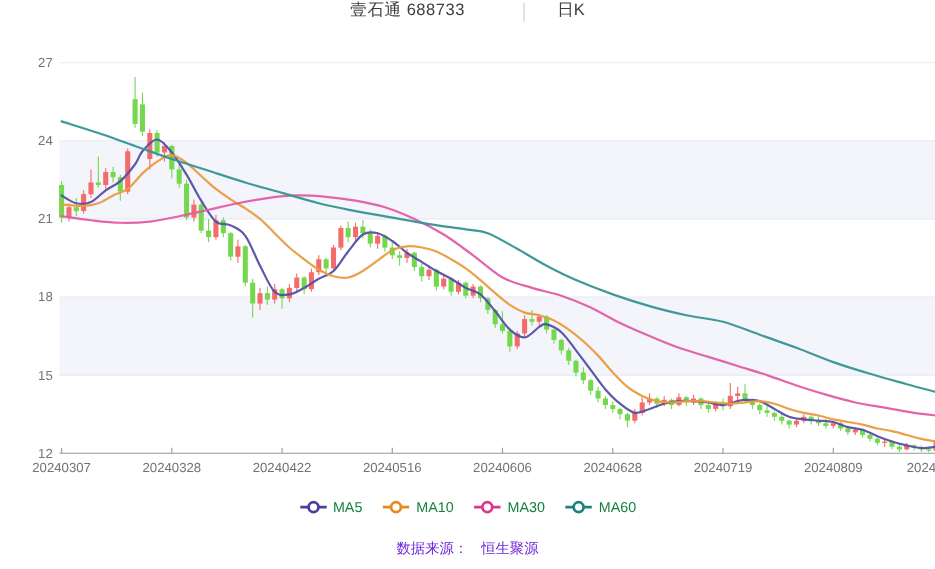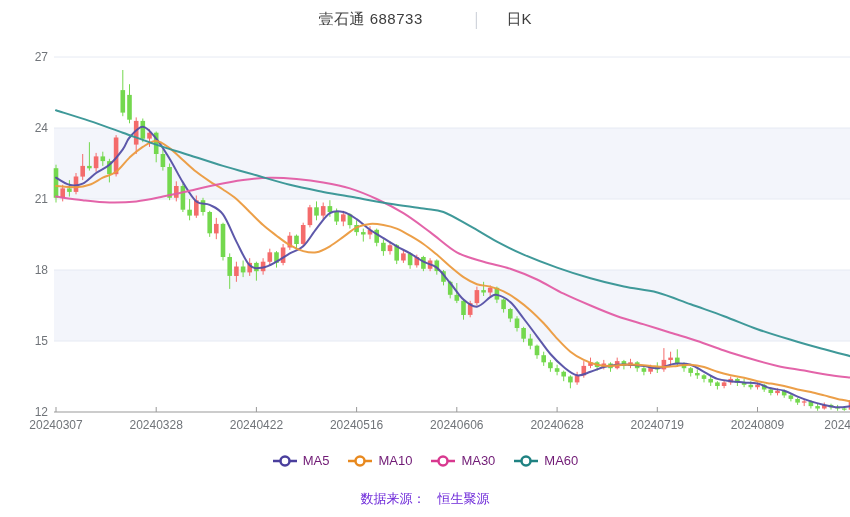--- a/index.html
+++ b/index.html
@@ -1,27 +1,27 @@
 <!DOCTYPE html>
 <html><head>
 <meta charset="utf-8">
 <style>
   html,body{margin:0;padding:0;background:#fff;}
   #app{position:relative;width:850px;height:517px;background:#fff;overflow:hidden;
        font-family:"Liberation Sans","DejaVu Sans",sans-serif;}
-  #header{position:absolute;top:10px;left:0;width:100%;display:flex;
+  #header{position:absolute;top:0;left:0;width:100%;display:flex;
           justify-content:center;align-items:center;font-size:15px;}
   #title-name{color:#3c3c3c;letter-spacing:.5px;}
   #title-sep{color:#c9ced6;margin-left:50px;font-size:14px;}
   #title-period{color:#3c3c3c;margin-left:25px;}
   #chart-wrap{position:absolute;top:0;left:16px;}
   #legend{position:absolute;top:453px;left:0;width:100%;display:flex;
           justify-content:center;align-items:center;gap:18px;}
   .legend-item{display:flex;align-items:center;gap:5px;cursor:pointer;}
-  .legend-item span{font-size:13px;color:#701a75;}
+  .legend-item span{font-size:13px;color:#15803d;}
   #footer{position:absolute;top:490px;left:0;width:100%;text-align:center;
           font-size:13px;color:#6d28d9;}
   #footer .gap{display:inline-block;width:12px;}
 </style>
 </head>
 <body>
 
 <div id="app">
   <div id="header">
     <span id="title-name">壹石通 688733</span>

